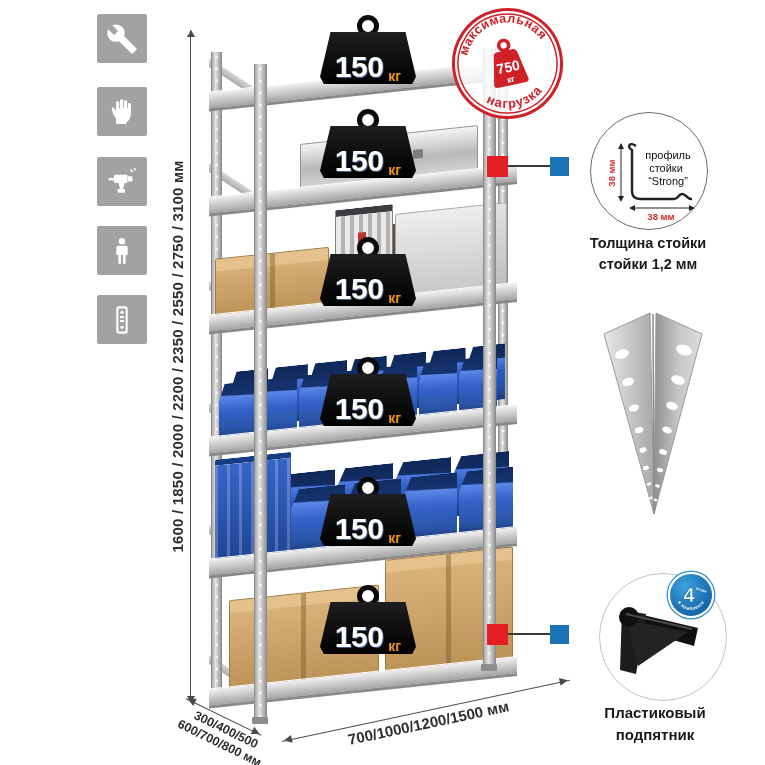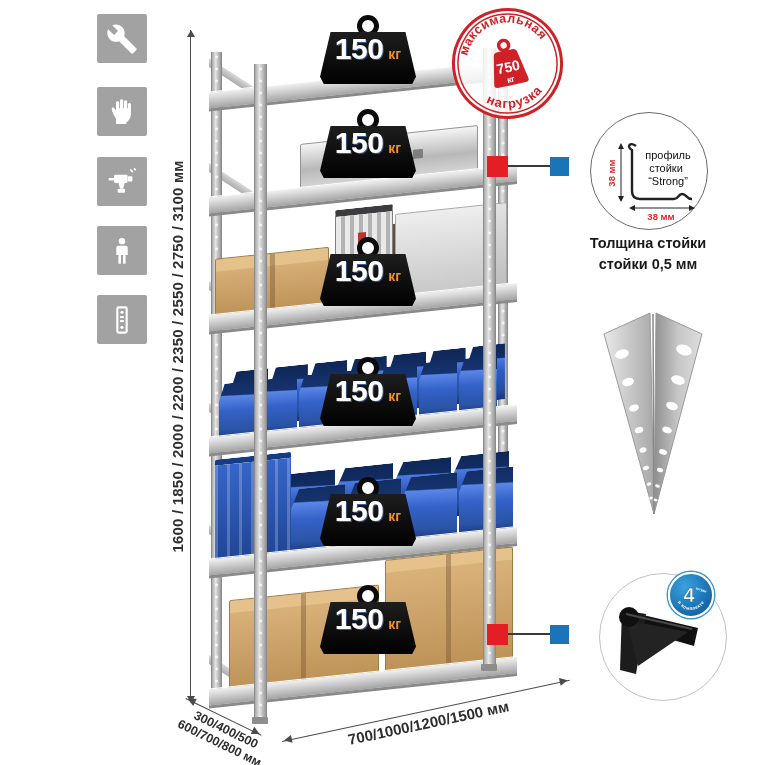--- a/index.html
+++ b/index.html
@@ -57,21 +57,21 @@
      background:linear-gradient(183deg,#0f2757 0%,#122d63 24%,#4d7ade 26%,#2e5bc0 48%,#27509f 78%,#16316e 100%);}
   .bins.front .bin{background:linear-gradient(183deg,#122d63 0%,#15336f 22%,#5a86e6 24%,#3462c8 48%,#2a54a6 80%,#182f6d 100%);}
   .crate{background:repeating-linear-gradient(90deg,rgba(255,255,255,.22) 0 3px,rgba(0,0,0,0) 3px 12px),
      linear-gradient(180deg,#3765c8,#1f4494);border-top:6px solid #163c86;border-radius:2px;}
 
   
   .weight{position:absolute;left:320px;width:96px;z-index:5;display:flex;flex-direction:column;align-items:center;}
   .weight .ring{width:12px;height:12px;border:5px solid #0a0a0a;border-radius:50%;background:#fff;margin-bottom:-5px;}
   .weight .wbody{width:96px;height:52px;background:linear-gradient(180deg,#1e1e1e,#000);
      clip-path:polygon(11% 0,89% 0,100% 86%,96% 100%,4% 100%,0 86%);
-     display:flex;align-items:flex-start;justify-content:center;}
+     display:flex;align-items:flex-end;justify-content:center;}
   .weight .val{color:#fff;font-size:30px;font-weight:bold;letter-spacing:-.5px;text-shadow:1px 1px 0 #3d5a8a;}
   .weight .unit{color:#f0931f;font-size:14px;font-weight:bold;margin:14px 0 0 5px;}
 
   
   .stamp{position:absolute;left:450px;top:6px;width:115px;height:115px;z-index:6;transform:rotate(-12deg);}
 
   
   .conn{position:absolute;z-index:4;}
   .sq-red{position:absolute;width:21px;height:21px;background:#e31e25;}
   .sq-blue{position:absolute;width:19px;height:19px;background:#1c74b8;}
@@ -304,21 +304,21 @@
       <line x1="41" y1="95" x2="101" y2="95" stroke="#222" stroke-width="1"></line>
       <path d="M38,95 l6,-3 v6 Z M104,95 l-6,-3 v6 Z" fill="#222"></path>
       <text x="70" y="107" font-size="9.5" font-weight="bold" fill="#e02a2a" text-anchor="middle">38 мм</text>
       <text x="77" y="46" font-size="11" fill="#111" text-anchor="middle">профиль</text>
       <text x="75" y="59" font-size="11" fill="#111" text-anchor="middle">стойки</text>
       <text x="77" y="72" font-size="11" fill="#111" text-anchor="middle">“Strong”</text>
     </svg>
   </div>
   <div class="caption" style="left:573px;top:233px;width:150px">
     <span>Толщина стойки</span><br>
-    <span>стойки 0,5 мм</span>
+    <span>стойки 1,2 мм</span>
   </div>
 
   <div style="position:absolute;left:592px;top:300px;width:118px;height:230px">
     <svg viewBox="0 0 118 230" width="118" height="230">
       <defs>
         <linearGradient id="gL" x1="0" y1="0" x2="1" y2="0">
             <stop offset="0" stop-color="#e9e9e9"></stop>
             <stop offset="1" stop-color="#a8a8a8"></stop>
           </linearGradient>
         <linearGradient id="gR" x1="0" y1="0" x2="1" y2="0">
@@ -363,20 +363,24 @@
   <div class="badge4">
     <svg viewBox="0 0 42 42" width="42" height="42">
       <defs>
           <path id="arcB4" d="M6,21 A15,15 0 0 0 36,21" fill="none"></path>
         </defs>
       <text x="19" y="28" font-size="20" font-weight="bold" fill="#fff" text-anchor="middle" stroke="#0e4f86" stroke-width=".4">4</text>
       <text x="31" y="17" font-size="3.6" font-weight="bold" fill="#fff" transform="rotate(18 31 17)" text-anchor="middle">штуки</text>
       <text font-size="4.6" font-weight="bold" fill="#fff" letter-spacing=".4"><textPath href="#arcB4" startOffset="50%" text-anchor="middle">в комплекте</textPath></text>
     </svg>
   </div>
+  <div class="caption" style="left:580px;top:702px;width:150px;font-size:15px">
+    <span>Пластиковый</span><br>
+    <span>подпятник</span>
+  </div>
 
   <div class="dim-wrap" style="left:186px;top:698px;transform:rotate(26deg)">
     <div class="dim-line" style="width:84px"></div>
     <div class="dim-text" style="width:128px;margin-left:-14px;font-size:12.5px;line-height:1.2;margin-top:3px">
       <span>300/400/500</span><br>
       <span>600/700/800 мм</span>
     </div>
   </div>
   <div class="dim-wrap" style="left:282px;top:741px;transform:rotate(-12deg)">
     <div class="dim-line" style="width:294px"></div>

